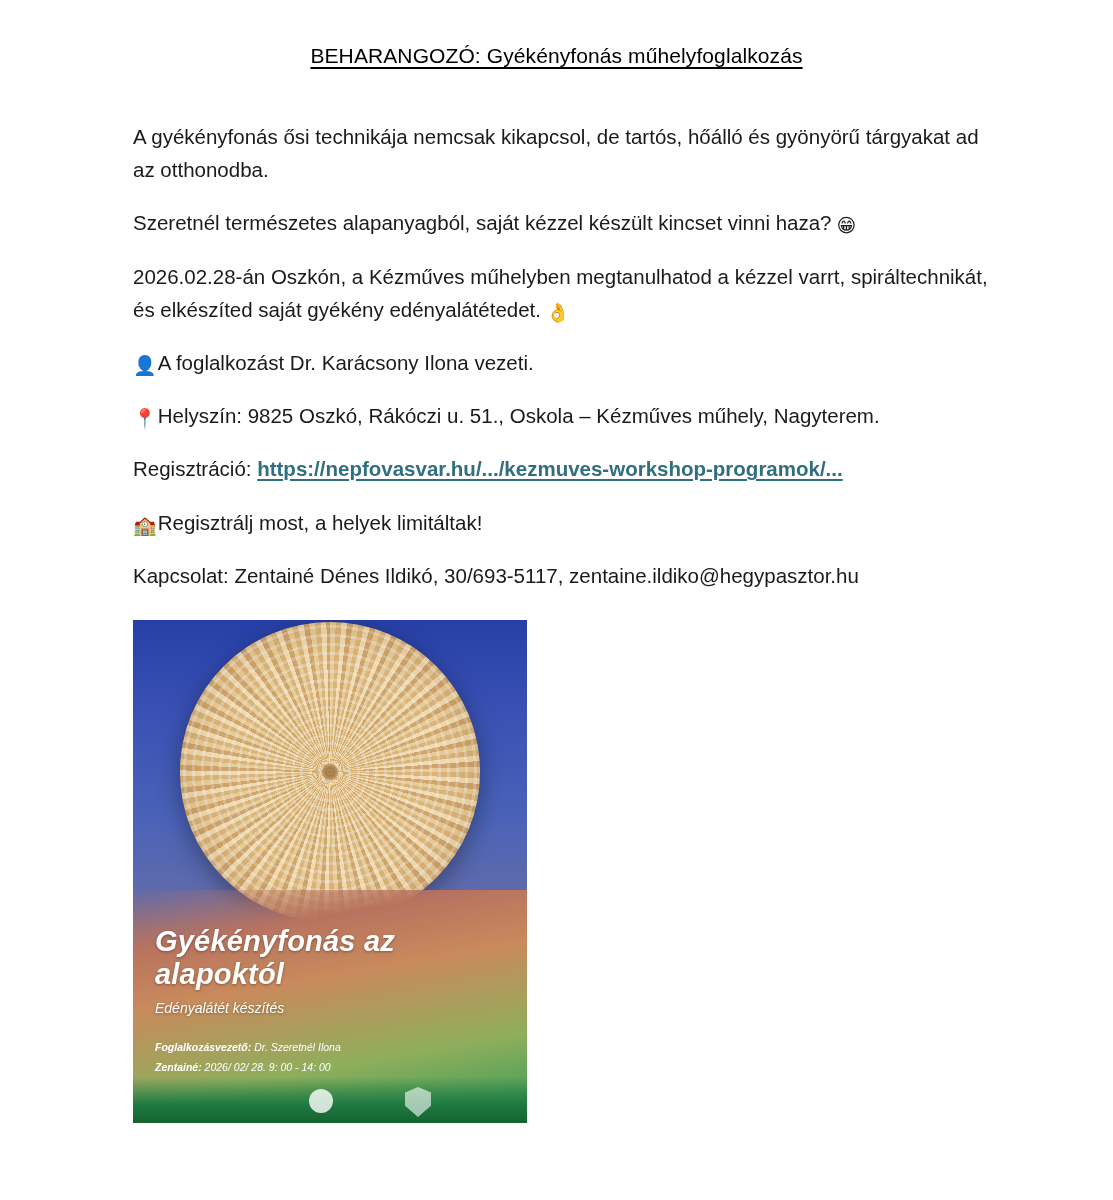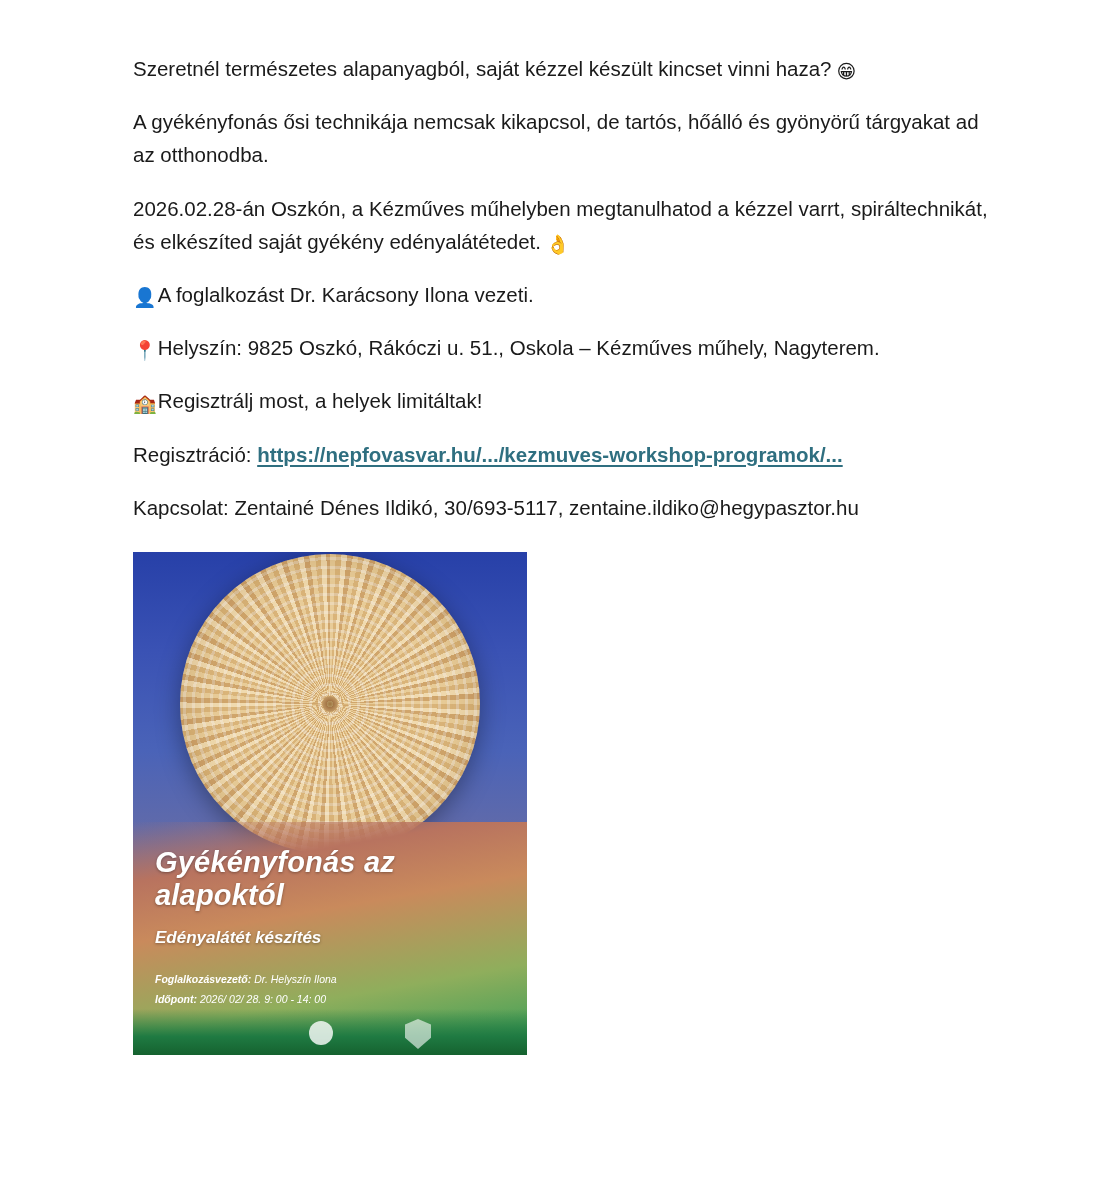--- a/index.html
+++ b/index.html
@@ -145,24 +145,24 @@
   }
   .poster-h1 {
     font-size: 29px;
     font-weight: 700;
     font-style: italic;
     letter-spacing: 0.2px;
     margin: 0 0 6px 0;
     text-shadow: 0 1px 3px rgba(0,0,0,0.35);
   }
   .poster-h2 {
-    font-size: 17px;
-    font-weight: 700;
+    font-size: 14px;
+    font-weight: 400;
     font-style: italic;
-    margin: 16px 0 22px 0;
+    margin: 9px 0 22px 0;
     text-shadow: 0 1px 3px rgba(0,0,0,0.35);
   }
   .poster-meta {
     font-size: 10.5px;
     line-height: 1.85;
     font-style: italic;
   }
   .poster-meta b {
     font-weight: 700;
   }
@@ -195,49 +195,50 @@
     height: 24px;
     border-radius: 50%;
     background: rgba(255,255,255,0.8);
   }
 </style>
 </head>
 <body>
 
 <div class="page">
 
+  <h1 class="doc-title">BEHARANGOZÓ: Gyékényfonás műhelyfoglalkozás</h1>
 
   <div class="body-block">
 
+    <p class="para">A gyékényfonás ősi technikája nemcsak kikapcsol, de tartós, hőálló és gyönyörű tárgyakat ad az otthonodba.</p>
+
     <p class="para">
       <span>Szeretnél természetes alapanyagból, saját kézzel készült kincset vinni haza?</span><span class="emoji trail">😁</span>
     </p>
 
-    <p class="para">A gyékényfonás ősi technikája nemcsak kikapcsol, de tartós, hőálló és gyönyörű tárgyakat ad az otthonodba.</p>
-
     <p class="para">
       <span>2026.02.28-án Oszkón, a Kézműves műhelyben megtanulhatod a kézzel varrt, spiráltechnikát, és elkészíted saját gyékény edényalátétedet.</span><span class="emoji trail">👌</span>
     </p>
 
     <p class="para">
       <span class="emoji lead">👤</span><span>A foglalkozást Dr. Karácsony Ilona vezeti.</span>
     </p>
 
 
 
     <p class="para">
       <span class="emoji lead">📍</span><span>Helyszín: 9825 Oszkó, Rákóczi u. 51., Oskola – Kézműves műhely, Nagyterem.</span>
     </p>
 
     <p class="para">
+      <span>Regisztráció: </span><a class="reg-link" href="#">https://nepfovasvar.hu/.../kezmuves-workshop-programok/...</a>
+    </p>
+
+    <p class="para">
       <span class="emoji lead">🏫</span><span>Regisztrálj most, a helyek limitáltak!</span>
-    </p>
-
-    <p class="para">
-      <span>Regisztráció: </span><a class="reg-link" href="#">https://nepfovasvar.hu/.../kezmuves-workshop-programok/...</a>
     </p>
 
     <p class="para">Kapcsolat: Zentainé Dénes Ildikó, 30/693-5117, zentaine.ildiko@hegypasztor.hu</p>
 
   </div>
 
   <div class="poster-wrap">
     <div class="poster">
 
       <div class="poster-photo">
@@ -247,25 +248,25 @@
       </div>
 
       <div class="poster-grad"></div>
 
       <div class="poster-text">
         <div class="poster-h1">Gyékényfonás az alapoktól</div>
         <div class="poster-h2">Edényalátét készítés</div>
         <div class="poster-meta">
           <div>
             <b>Foglalkozásvezető:</b>
-            <span>Dr. Helyszín Ilona</span>
+            <span>Dr. Szeretnél Ilona</span>
           </div>
           <div class="poster-row">
             <div>
-              <b>Időpont:</b>
+              <b>Zentainé:</b>
               <span>2026/ 02/ 28. 9: 00 - 14: 00</span>
             </div>
           </div>
         </div>
         <div style="height:46px"></div>
       </div>
 
       <div class="poster-footer">
 
         <div class="emblem"></div>

